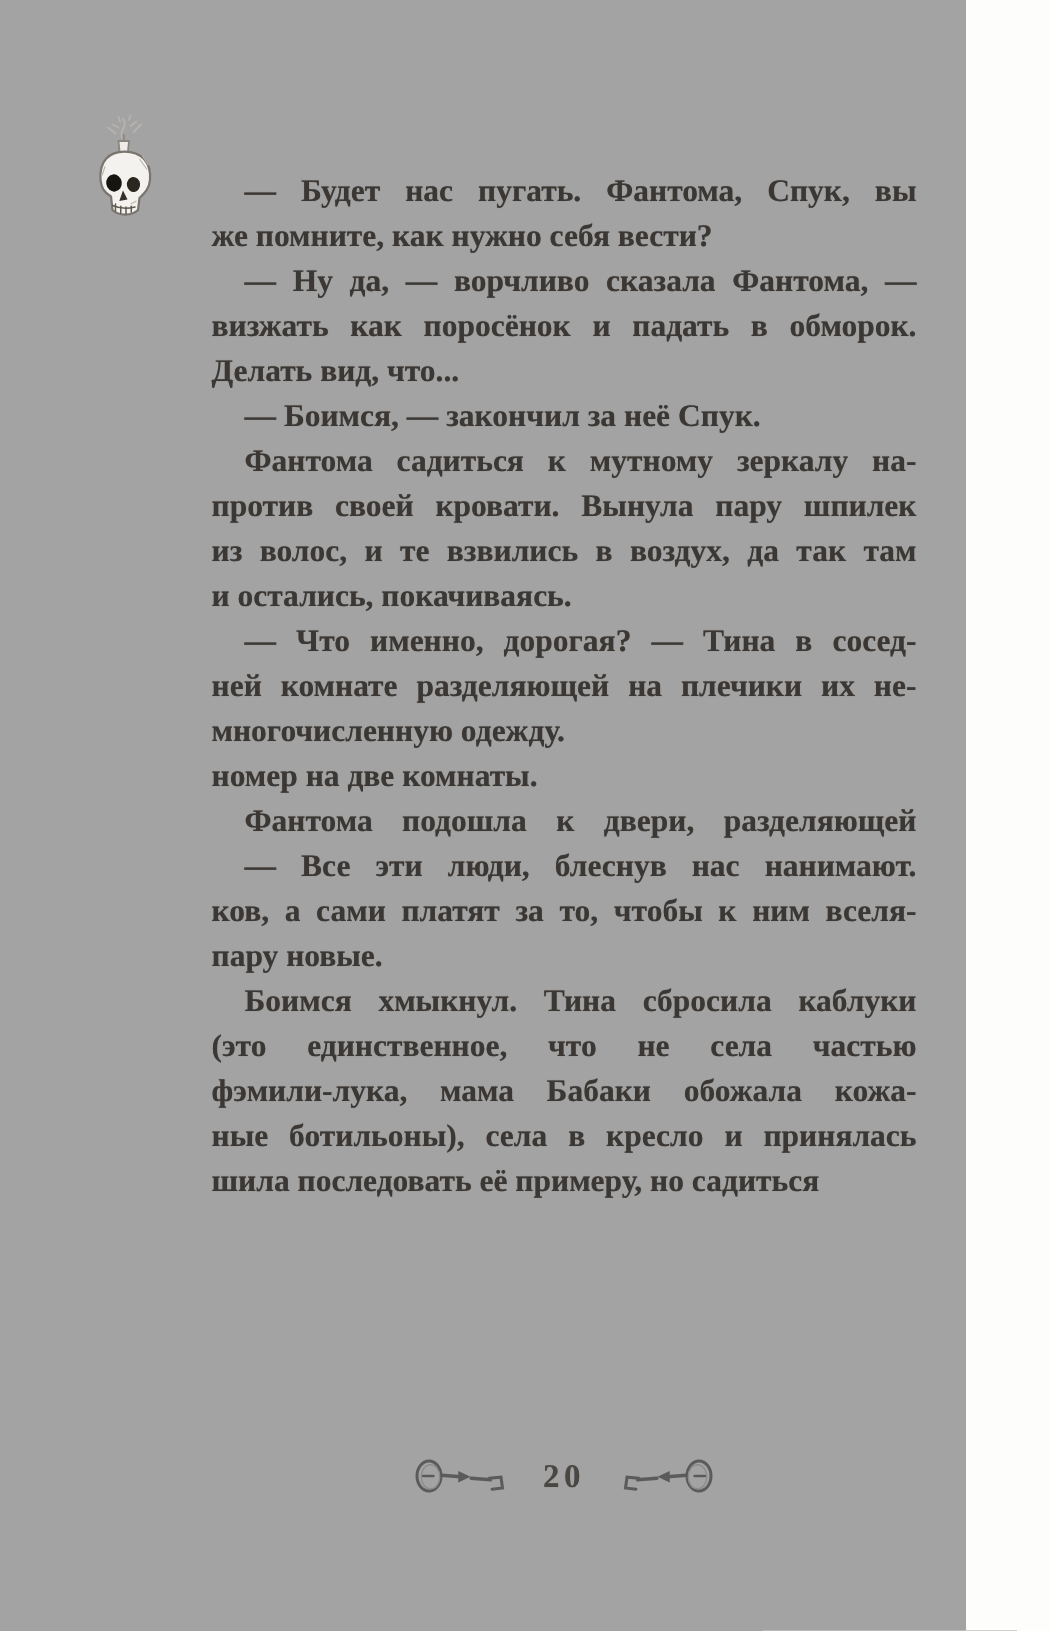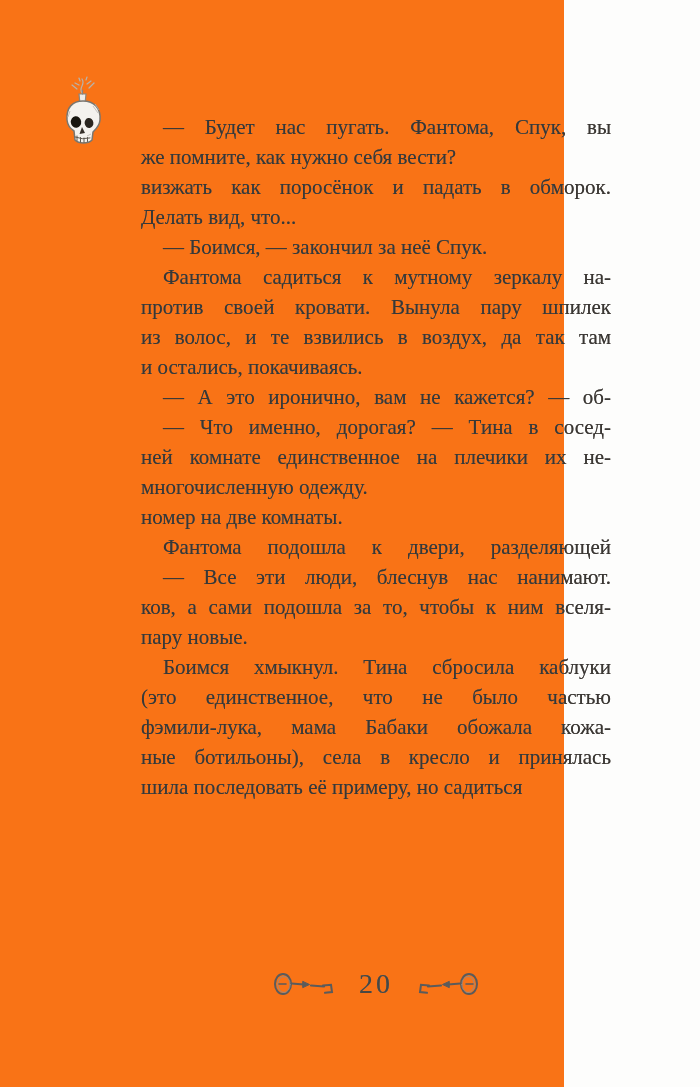--- a/index.html
+++ b/index.html
@@ -4,22 +4,23 @@
 <style>
   html,body { margin:0; padding:0; }
   body {
     width:700px; height:1087px;
     background:#fdfdfc;
     font-family:"Liberation Serif", serif;
     overflow:hidden;
   }
   .page {
     position:relative;
-    width:564px; height:1087px;
-    background:#f97316;
+    width:644px; height:1087px;
+    background:#a3a3a3;
+    font-weight:bold;
   }
   .skull {
     position:absolute;
     left:58px; top:76px;
     width:52px; height:76px;
   }
   .text-block {
     position:absolute;
     left:141px; top:112px;
     width:470px;
@@ -39,21 +40,21 @@
   .footer {
     position:absolute;
     left:141px; top:963px;
     width:470px; height:42px;
     display:flex;
     align-items:center;
     justify-content:center;
     gap:24px;
   }
   .pagenum {
-    font-size:28px;
+    font-size:22px;
     color:#4a4742;
     letter-spacing:3px;
     text-shadow:0 0 0.5px #777;
   }
   .key { display:block; }
 </style>
 </head>
 <body>
 
 <div class="page">
@@ -97,52 +98,52 @@
       </g>
     </svg>
   </div>
 
   <div class="text-block">
       <div class="para">
         <div class="line first">— Будет нас пугать. Фантома, Спук, вы</div>
         <div class="line last">же помните, как нужно себя вести?</div>
       </div>
       <div class="para">
+        <div class="line first">— Ну да, — ворчливо сказала Фантома, —</div>
         <div class="line">визжать как поросёнок и падать в обморок.</div>
         <div class="line last">Делать вид, что...</div>
       </div>
       <div class="para">
         <div class="line first last">— Боимся, — закончил за неё Спук.</div>
       </div>
       <div class="para">
         <div class="line first">Фантома садиться к мутному зеркалу на-</div>
         <div class="line">против своей кровати. Вынула пару шпилек</div>
         <div class="line">из волос, и те взвились в воздух, да так там</div>
         <div class="line last">и остались, покачиваясь.</div>
       </div>
       <div class="para">
-        <div class="line first">— А это иронично, вам не кажется? — об-</div>
       </div>
       <div class="para">
         <div class="line first">— Что именно, дорогая? — Тина в сосед-</div>
-        <div class="line">ней комнате единственное на плечики их не-</div>
+        <div class="line">ней комнате разделяющей на плечики их не-</div>
         <div class="line last">многочисленную одежду.</div>
       </div>
       <div class="para">
         <div class="line last">номер на две комнаты.</div>
         <div class="line first">Фантома подошла к двери, разделяющей</div>
       </div>
       <div class="para">
         <div class="line first">— Все эти люди, блеснув нас нанимают.</div>
-        <div class="line">ков, а сами подошла за то, чтобы к ним вселя-</div>
+        <div class="line">ков, а сами платят за то, чтобы к ним вселя-</div>
         <div class="line last">пару новые.</div>
       </div>
       <div class="para">
         <div class="line first">Боимся хмыкнул. Тина сбросила каблуки</div>
-        <div class="line">(это единственное, что не было частью</div>
+        <div class="line">(это единственное, что не села частью</div>
         <div class="line">фэмили-лука, мама Бабаки обожала кожа-</div>
         <div class="line">ные ботильоны), села в кресло и принялась</div>
         <div class="line last">шила последовать её примеру, но садиться</div>
       </div>
     </div>
 
   <div class="footer">
     <span>
       <svg class="key" width="62" height="26" viewBox="0 0 62 26" xmlns="http://www.w3.org/2000/svg">
         <g stroke="#5b5b5b" fill="none" stroke-linecap="round">

